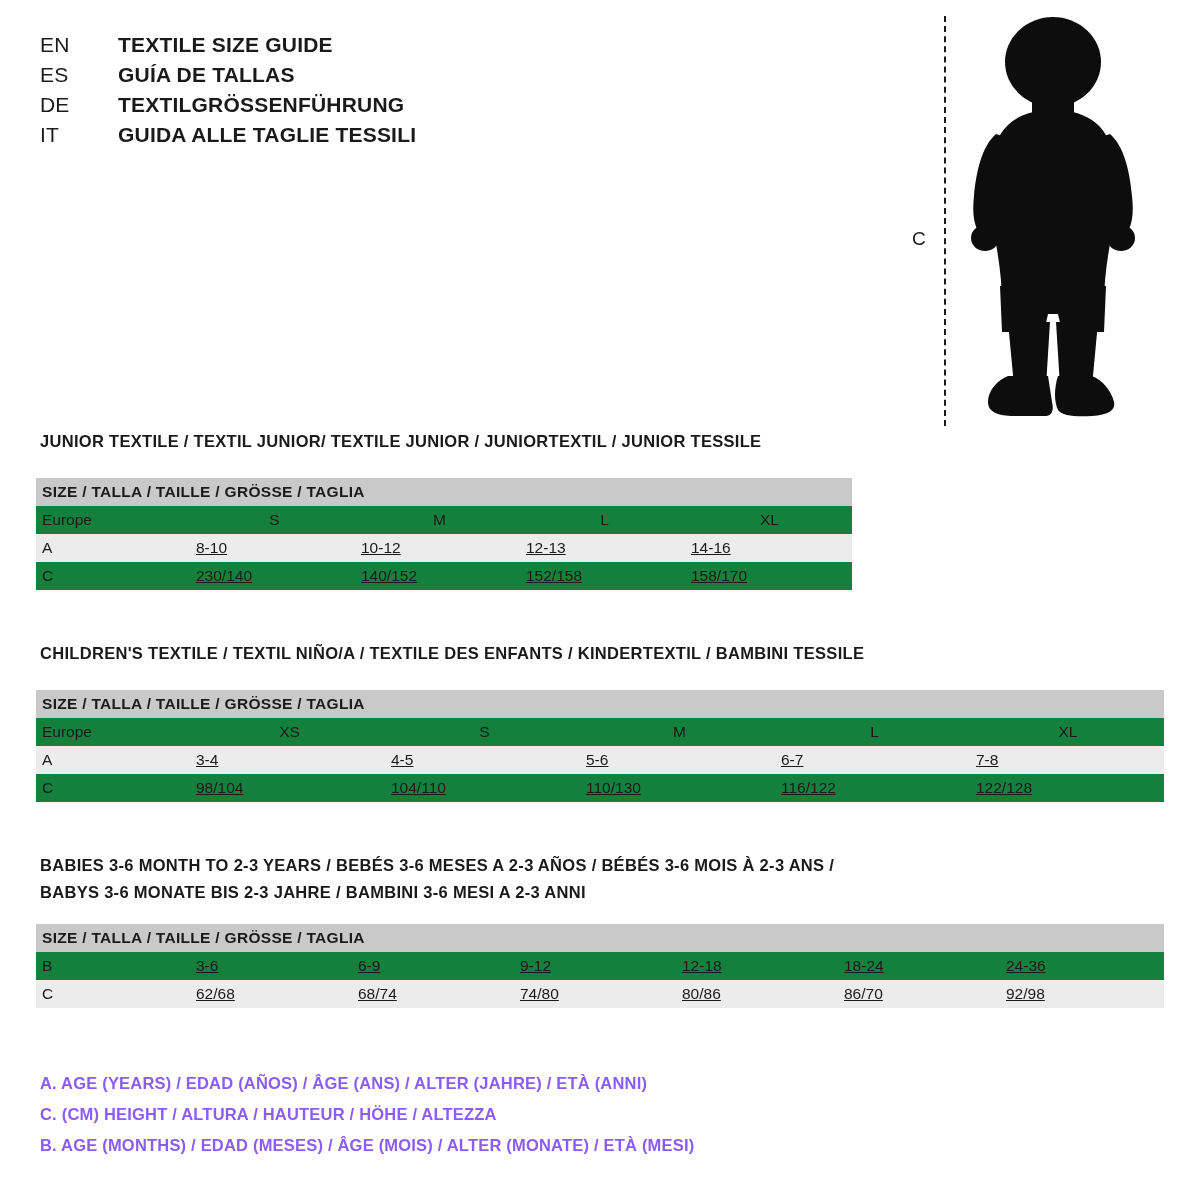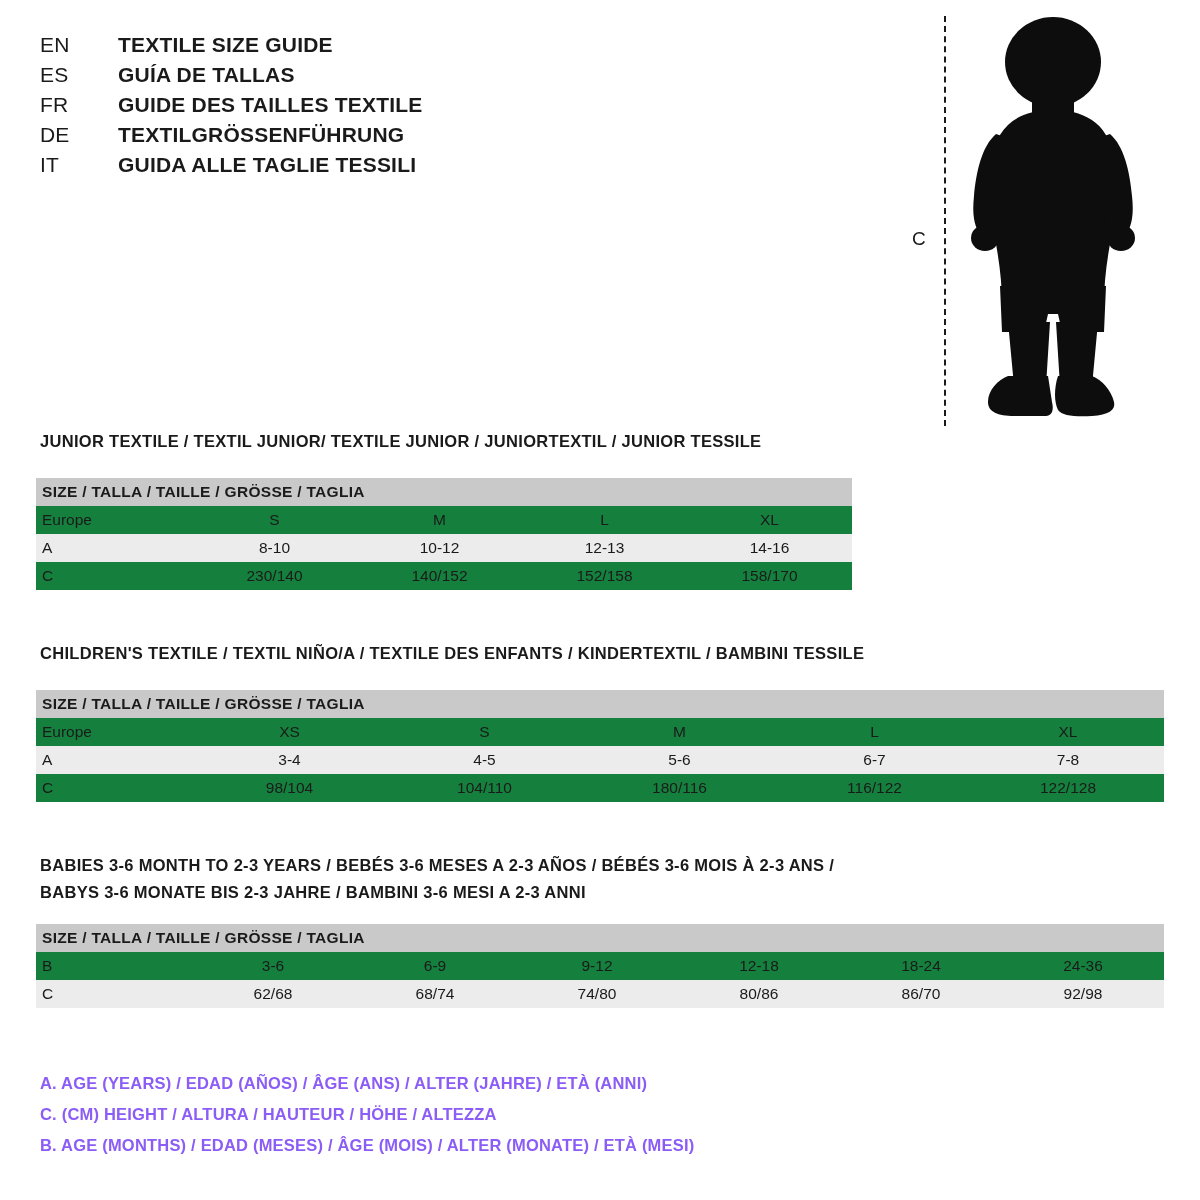--- a/index.html
+++ b/index.html
@@ -114,22 +114,23 @@
     font-size: 15.5px;
   }
   .row-shade { background: #ececec; }
   .row-plain { background: #15803d; }
   .cell-label {
     padding-left: 6px !important;
     text-align: left;
     font-weight: 400;
   }
   .cell-val {
-    text-align: center;
-    font-weight: 400;
+    text-align: left;
+    font-weight: 400;
+    text-decoration: underline;
   }
   .hdr-val {
     text-align: center;
     font-weight: 400;
   }
 
   
   .legend {
     position: absolute;
     left: 40px;
@@ -151,24 +152,20 @@
 <div class="page">
 
   <div class="lang-block">
     <div class="lang-row">
       <span class="lang-code">EN</span>
       <span class="lang-title">TEXTILE SIZE GUIDE</span>
     </div>
     <div class="lang-row">
       <span class="lang-code">ES</span>
       <span class="lang-title">GUÍA DE TALLAS</span>
-    </div>
-    <div class="lang-row">
-      <span class="lang-code">FR</span>
-      <span class="lang-title">GUIDE DES TAILLES TEXTILE</span>
     </div>
     <div class="lang-row">
       <span class="lang-code">DE</span>
       <span class="lang-title">TEXTILGRÖßENFÜHRUNG</span>
     </div>
     <div class="lang-row">
       <span class="lang-code">IT</span>
       <span class="lang-title">GUIDA ALLE TAGLIE TESSILI</span>
     </div>
   </div>
@@ -289,21 +286,21 @@
         <td class="cell-val">3-4</td>
         <td class="cell-val">4-5</td>
         <td class="cell-val">5-6</td>
         <td class="cell-val">6-7</td>
         <td class="cell-val">7-8</td>
       </tr>
       <tr class="row-plain">
         <td class="cell-label">C</td>
         <td class="cell-val">98/104</td>
         <td class="cell-val">104/110</td>
-        <td class="cell-val">180/116</td>
+        <td class="cell-val">110/130</td>
         <td class="cell-val">116/122</td>
         <td class="cell-val">122/128</td>
       </tr>
     </tbody>
   </table>
 
   <div class="section-title" style="top:852px;">BABIES 3-6 MONTH TO 2-3 YEARS / BEBÉS 3-6 MESES A 2-3 AÑOS / BÉBÉS 3-6 MOIS À 2-3 ANS /</div>
   <div class="section-title" style="top:879px;">BABYS 3-6 MONATE BIS 2-3 JAHRE / BAMBINI 3-6 MESI A 2-3 ANNI</div>
 
   <table class="size-table" style="top:924px; left:36px; width:1128px;">

